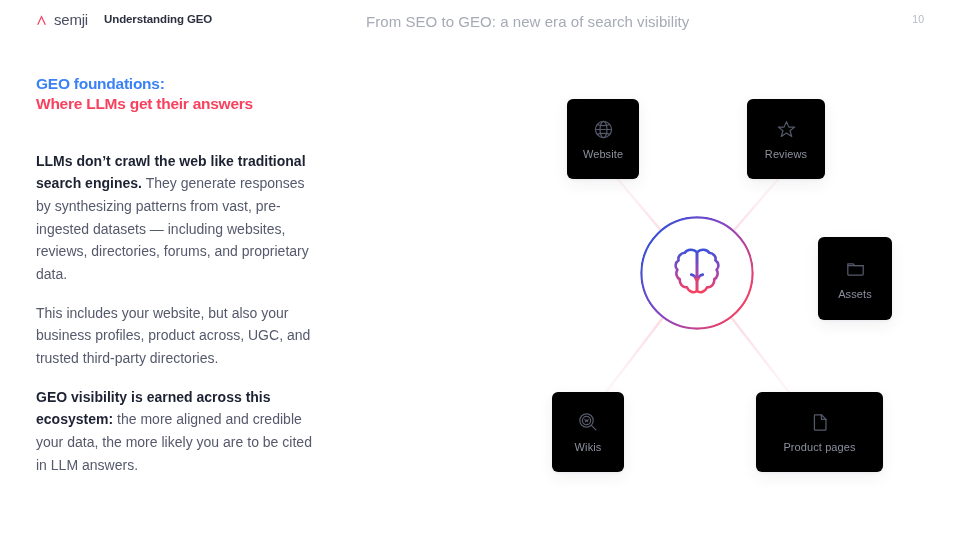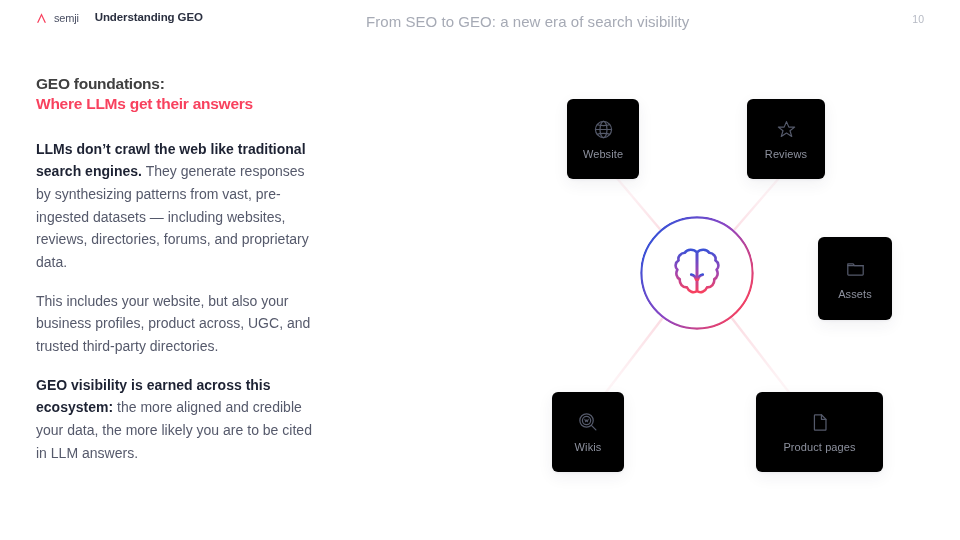--- a/index.html
+++ b/index.html
@@ -38,21 +38,21 @@
 
   .brand-mark {
     display: inline-flex;
     align-items: center;
     justify-content: center;
     width: 11px;
     height: 12px;
   }
 
   .brand-word {
-    font-size: 11px;
+    font-size: 15px;
     font-weight: 400;
     letter-spacing: -0.2px;
     color: #4a4f63;
     line-height: 1;
     position: relative;
     top: 0px;
   }
 
   .brand-divider-space { width: 2px; }
 
@@ -87,32 +87,32 @@
   .left-col {
     position: absolute;
     left: 36px;
     top: 74px;
     width: 300px;
   }
 
   .title-line1 {
     font-size: 15.5px;
     font-weight: 700;
-    color: #404040;
+    color: #3b82f6;
     letter-spacing: -0.25px;
     line-height: 1.28;
   }
 
   .title-line2 {
     font-size: 15.5px;
     font-weight: 700;
     color: #f8415e;
     letter-spacing: -0.25px;
     line-height: 1.28;
-    margin-bottom: 24px;
+    margin-bottom: 36px;
   }
 
   .body-para {
     font-size: 14px;
     line-height: 1.62;
     color: #55596b;
     letter-spacing: 0.01px;
     margin-bottom: 16px;
     width: 283px;
   }

